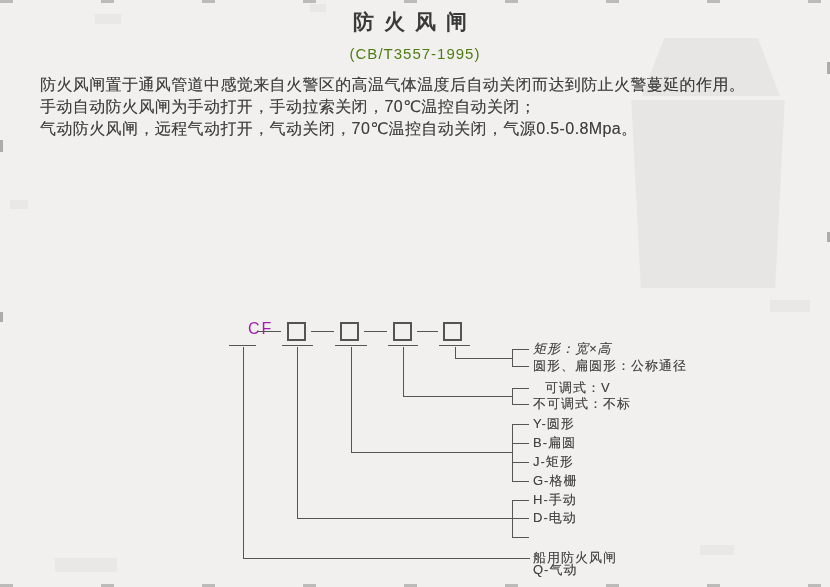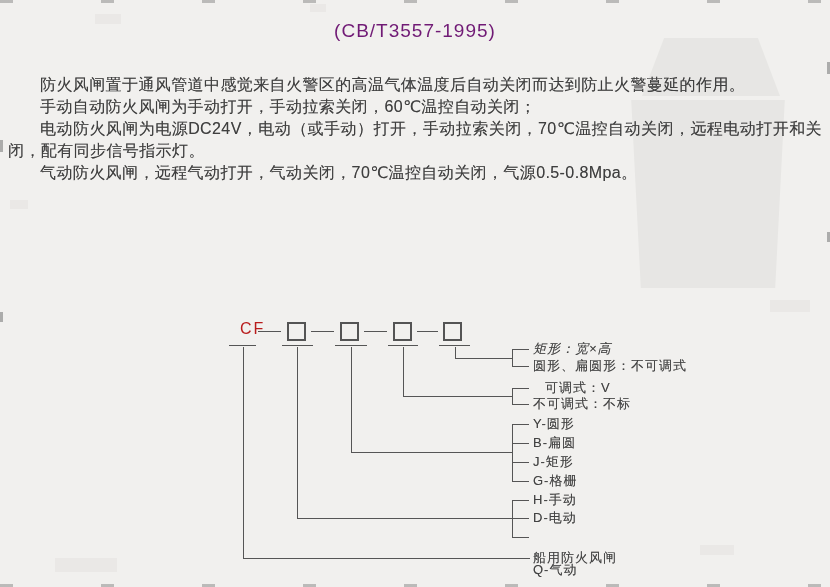--- a/index.html
+++ b/index.html
@@ -16,35 +16,35 @@
     opacity:.7;pointer-events:none;
   }
   .page::before{top:0;}
   .page::after{bottom:0;}
 
   .title{
     margin:8px 0 0 0;text-align:center;
     font-size:21px;font-weight:bold;letter-spacing:10px;color:#3a3a3a;
   }
   .subtitle{
-    margin-top:20px;text-align:center;
-    font-size:19px;letter-spacing:1px;color:#701a75;
+    margin-top:9px;text-align:center;
+    font-size:15px;letter-spacing:1px;color:#4d7c0f;
   }
   .body-text{
     position:absolute;left:0;top:74px;width:814px;padding:0 8px;
   }
   .body-text p{
     margin:0;text-indent:2em;text-align:justify;
     font-size:16px;line-height:22px;letter-spacing:.4px;
     text-shadow:0 0 .5px rgba(40,40,40,.45);
   }
   .diagram{position:absolute;inset:0;pointer-events:none;}
   .code-prefix{
-    position:absolute;left:240px;top:320px;
-    font-size:16px;letter-spacing:2px;color:#b91c1c;
+    position:absolute;left:248px;top:320px;
+    font-size:16px;letter-spacing:2px;color:#a21caf;
   }
   .code-box{
     position:absolute;top:322px;width:19px;height:19px;
     border:2px solid #545454;box-sizing:border-box;background:transparent;
   }
   .vline,.hline{position:absolute;background:#555;}
   .vline{width:1px;}
   .hline{height:1px;}
   .under{position:absolute;top:345px;height:1px;background:#555;}
   .dash{position:absolute;top:331px;height:1px;background:#555;}
@@ -73,26 +73,26 @@
   <div class="artifact noise" style="left:310px;top:4px;width:16px;height:8px;"></div>
   <div class="artifact noise" style="left:55px;top:558px;width:62px;height:14px;"></div>
   <div class="artifact noise" style="left:700px;top:545px;width:34px;height:10px;"></div>
   <div class="artifact noise" style="left:770px;top:300px;width:40px;height:12px;"></div>
   <div class="artifact noise" style="left:10px;top:200px;width:18px;height:9px;"></div>
   <div class="artifact edge-mark" style="left:0;top:140px;width:3px;height:12px;"></div>
   <div class="artifact edge-mark" style="left:0;top:312px;width:3px;height:10px;"></div>
   <div class="artifact edge-mark" style="left:827px;top:62px;width:3px;height:12px;"></div>
   <div class="artifact edge-mark" style="left:827px;top:232px;width:3px;height:10px;"></div>
 
+  <h1 class="title">防火风闸</h1>
   <div class="subtitle">(CB/T3557-1995)</div>
 
   <div class="body-text">
     <p>防火风闸置于通风管道中感觉来自火警区的高温气体温度后自动关闭而达到防止火警蔓延的作用。</p>
-    <p>手动自动防火风闸为手动打开，手动拉索关闭，60℃温控自动关闭；</p>
-    <p>电动防火风闸为电源DC24V，电动（或手动）打开，手动拉索关闭，70℃温控自动关闭，远程电动打开和关闭，配有同步信号指示灯。</p>
+    <p>手动自动防火风闸为手动打开，手动拉索关闭，70℃温控自动关闭；</p>
     <p>气动防火风闸，远程气动打开，气动关闭，70℃温控自动关闭，气源0.5-0.8Mpa。</p>
   </div>
 
   <div class="diagram">
 
     <span class="code-prefix">CF</span>
     <div class="dash" style="left:258px;width:23px;"></div>
     <div class="code-box" style="left:287px;"></div>
     <div class="dash" style="left:311px;width:23px;"></div>
     <div class="code-box" style="left:340px;"></div>
@@ -135,21 +135,21 @@
     <div class="hline" style="left:512px;top:443px;width:17px;"></div>
     <div class="hline" style="left:512px;top:462px;width:17px;"></div>
     <div class="hline" style="left:512px;top:481px;width:17px;"></div>
 
     <div class="vline" style="left:512px;top:500px;height:38px;"></div>
     <div class="hline" style="left:512px;top:500px;width:17px;"></div>
     <div class="hline" style="left:512px;top:518px;width:17px;"></div>
     <div class="hline" style="left:512px;top:537px;width:17px;"></div>
 
     <span class="dlabel" style="top:341px;font-style:italic;">矩形：宽×高</span>
-    <span class="dlabel" style="top:358px;">圆形、扁圆形：不可调式</span>
+    <span class="dlabel" style="top:358px;">圆形、扁圆形：公称通径</span>
     <span class="dlabel" style="top:380px;margin-left:12px;">可调式：V</span>
     <span class="dlabel" style="top:396px;">不可调式：不标</span>
     <span class="dlabel" style="top:416px;">Y-圆形</span>
     <span class="dlabel" style="top:435px;">B-扁圆</span>
     <span class="dlabel" style="top:454px;">J-矩形</span>
     <span class="dlabel" style="top:473px;">G-格栅</span>
     <span class="dlabel" style="top:492px;text-align:center;">H-手动</span>
     <span class="dlabel" style="top:510px;">D-电动</span>
     <span class="dlabel" style="top:529px;margin-top:33px;">Q-气动</span>
     <span class="dlabel" style="top:550px;font-family:Liberation Serif, serif;">船用防火风闸</span>

